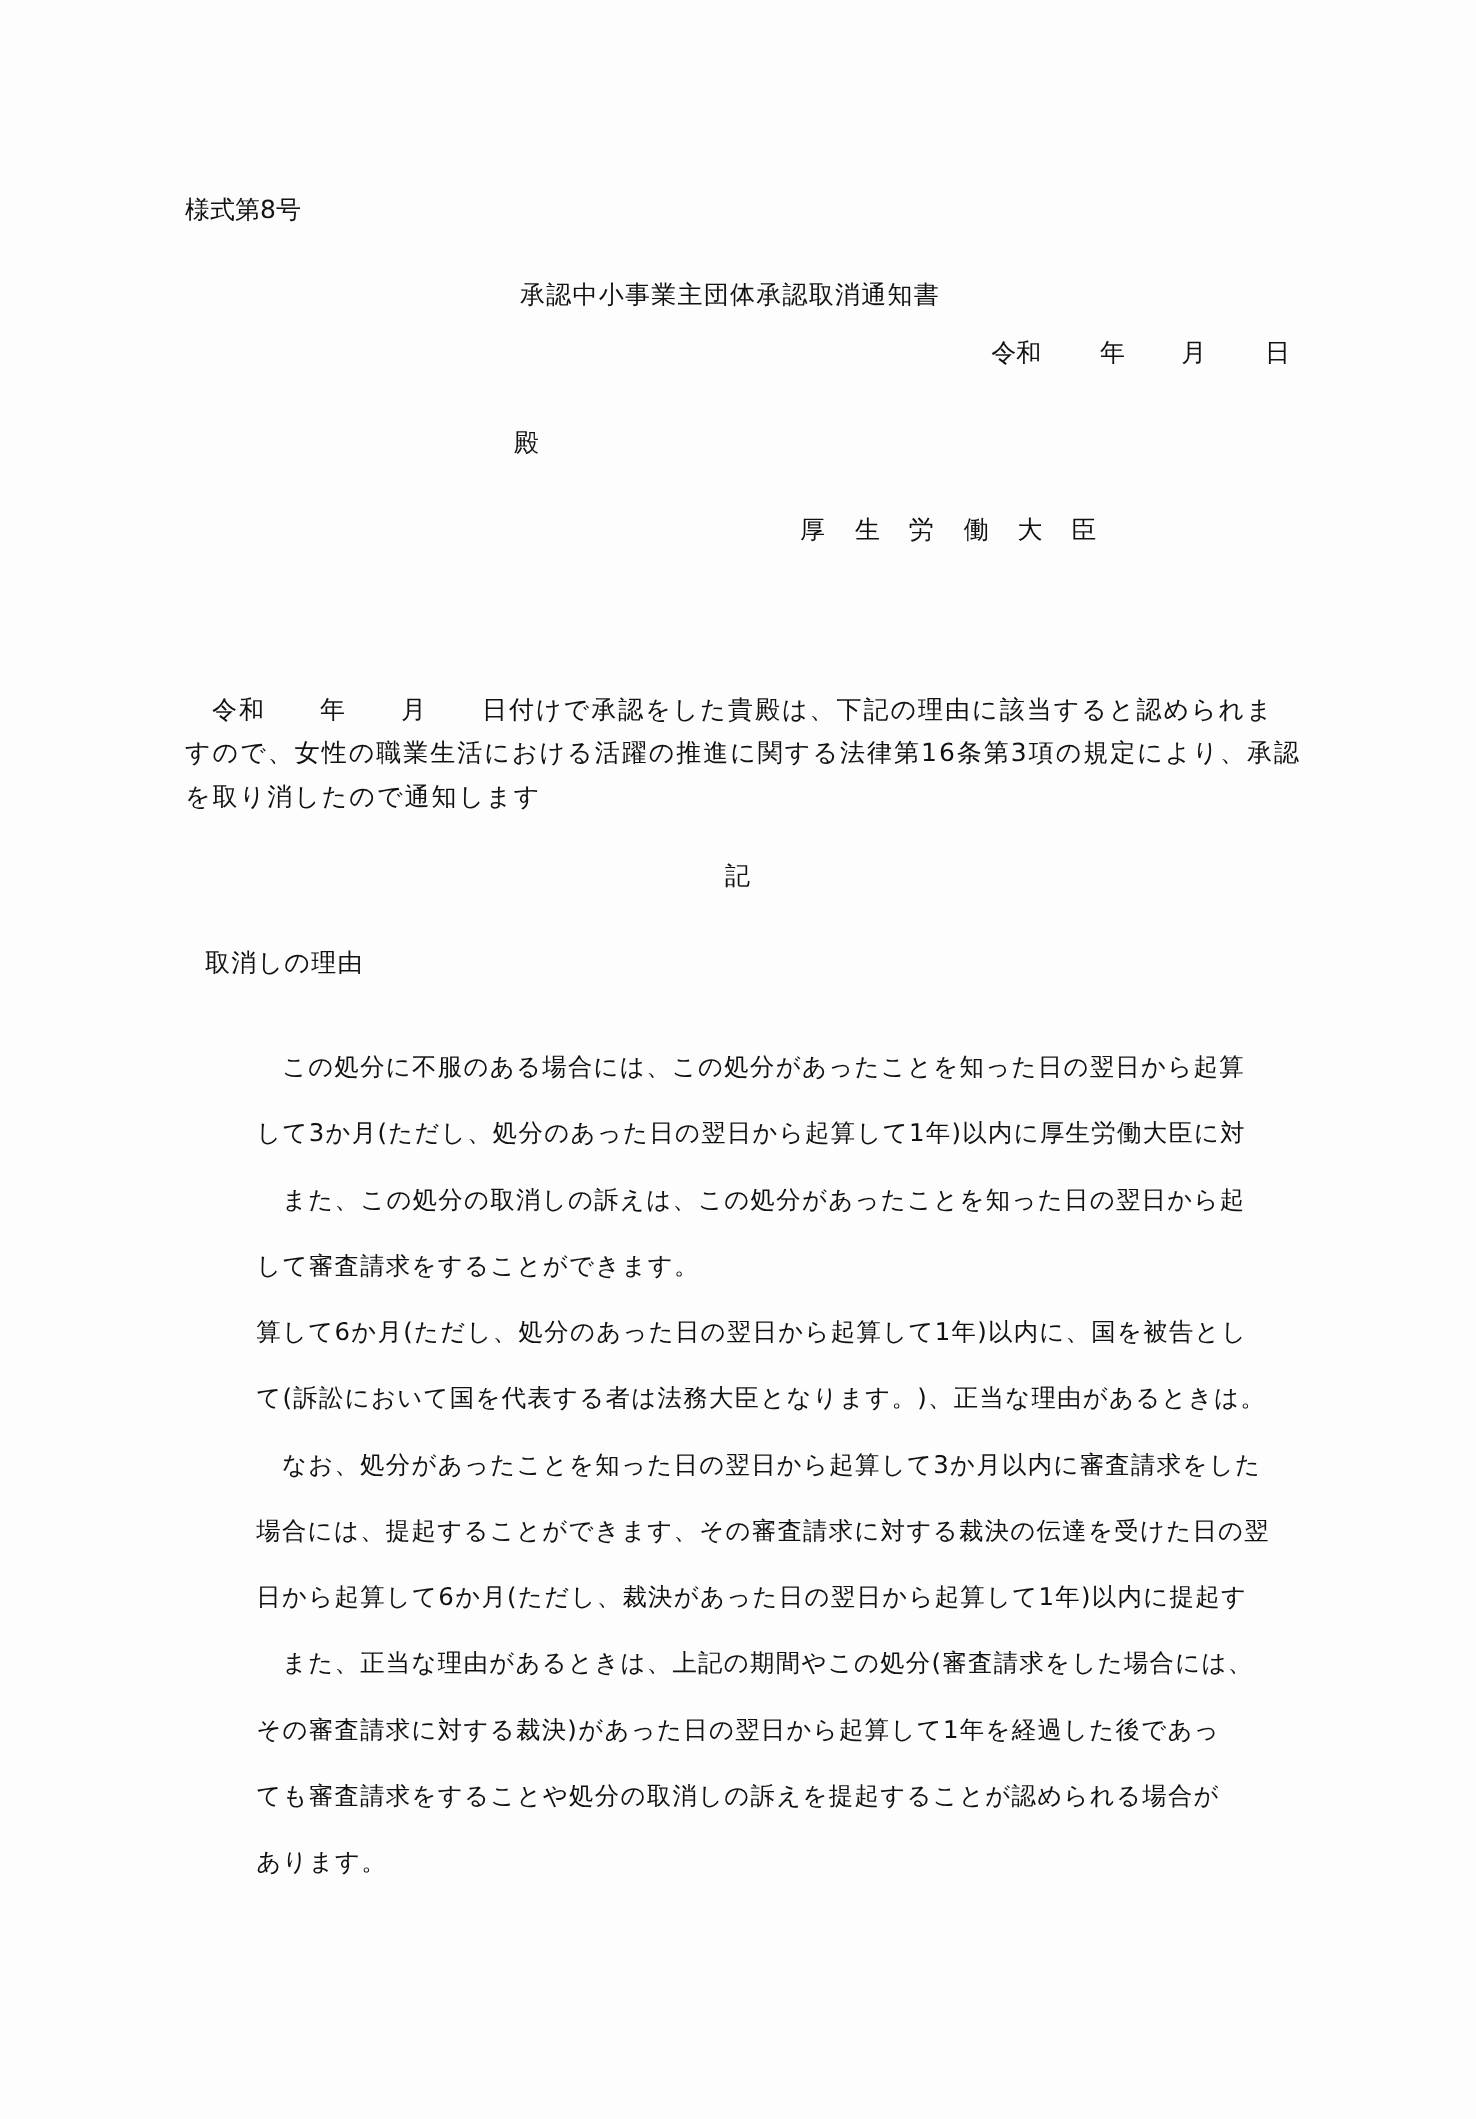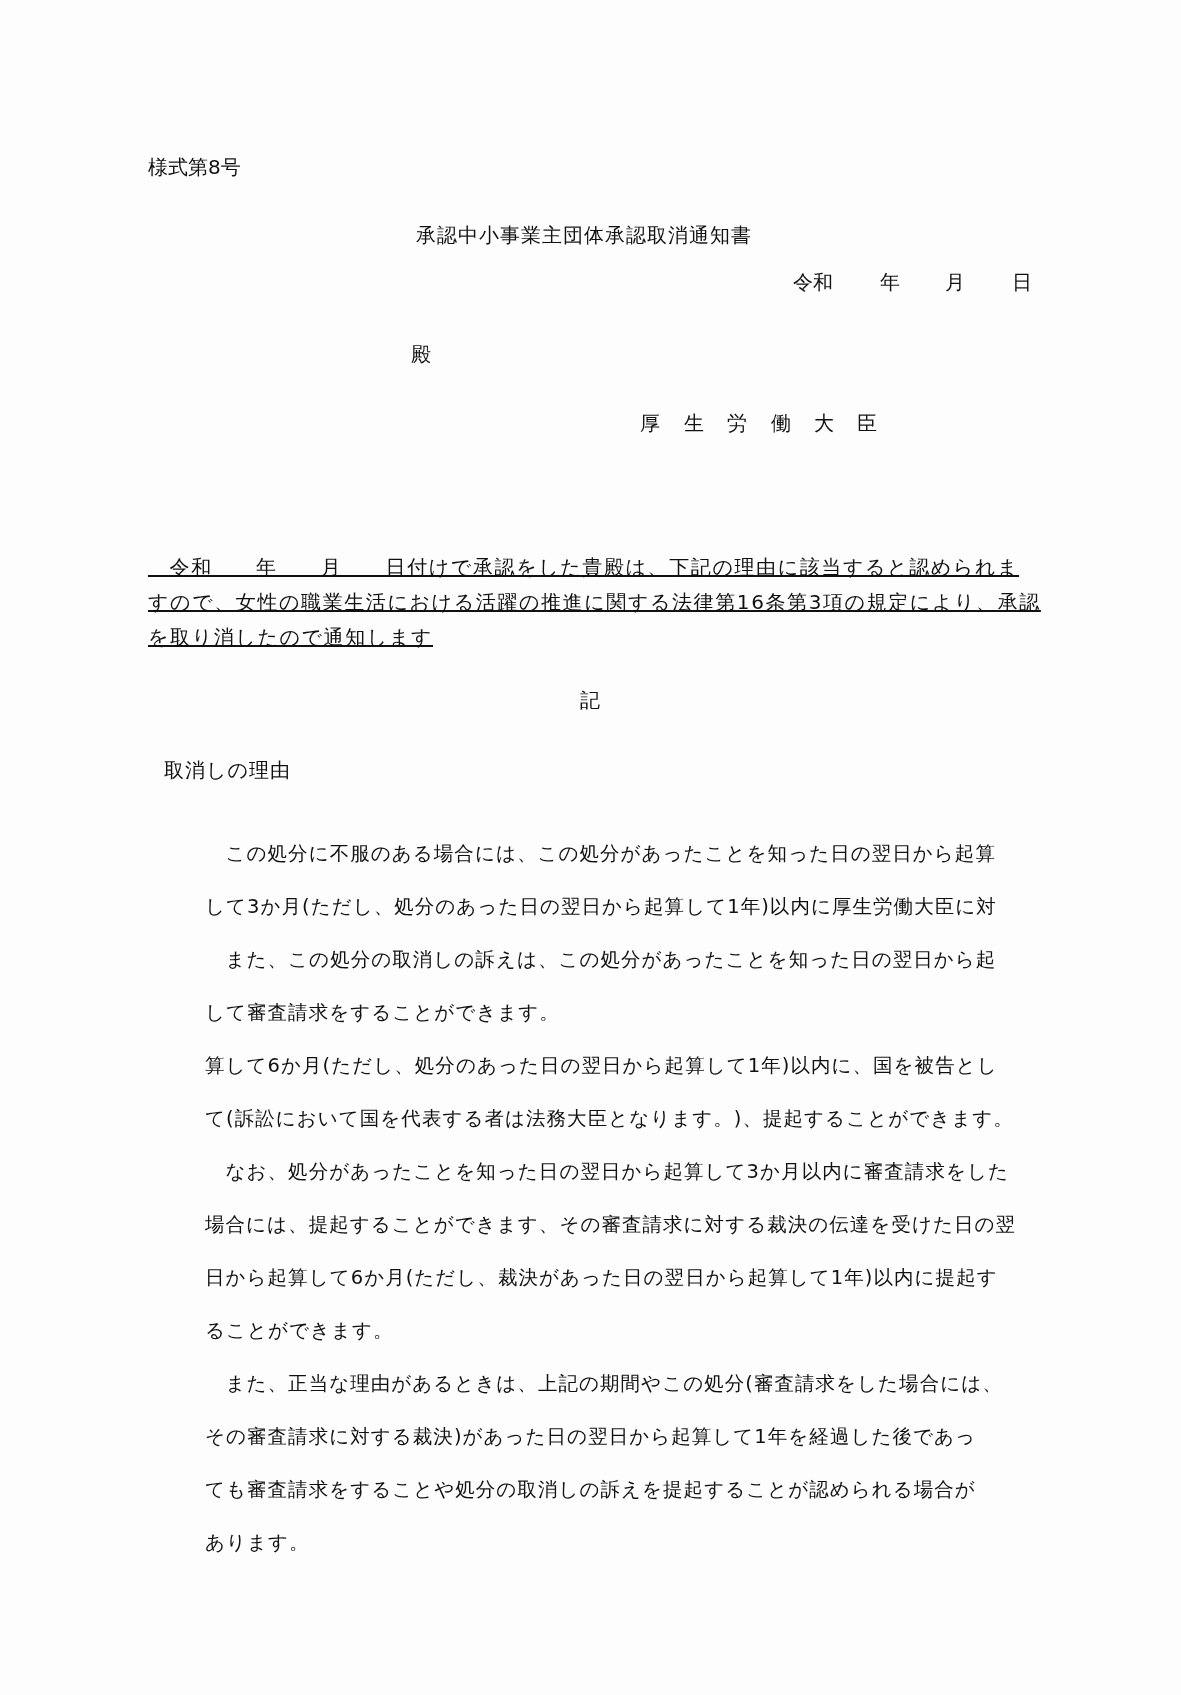--- a/index.html
+++ b/index.html
@@ -9,21 +9,21 @@
     color: #111; font-size: 20px;
   }
   .abs { position: absolute; white-space: nowrap; line-height: 1; }
   .form-no { left: 148px; top: 157px; text-align: center; }
   .title { left: 416px; top: 225px; letter-spacing: 1px; }
   .date { top: 272px; }
   .date span { position: absolute; }
   .addressee { left: 411px; top: 344px; }
   .sender { top: 413px; }
   .sender span { position: absolute; }
-  .body-para { position: absolute; left: 148px; top: 550px; width: 885px; line-height: 35px; letter-spacing: 1.6px; white-space: normal; text-decoration: underline; }
+  .body-para { position: absolute; left: 148px; top: 550px; width: 885px; line-height: 35px; letter-spacing: 1.6px; white-space: normal; }
   .body-line { display: block; white-space: nowrap; }
   .ki { left: 580px; top: 690px; }
   .reason-label { left: 148px; top: 760px; letter-spacing: 1px; margin-left: 16px; }
   .appeal { position: absolute; left: 205px; top: 815px; width: 830px; line-height: 29px; letter-spacing: 1.05px; font-size: 19.5px; }
   .appeal span { display: block; white-space: nowrap; margin-top: 24px; }
 </style>
 </head>
 <body>
 
 <div class="abs form-no">様式第8号</div>
@@ -57,22 +57,21 @@
 <div class="abs ki">記</div>
 
 <div class="abs reason-label">取消しの理由</div>
 
 <div class="appeal">
   <span>　この処分に不服のある場合には、この処分があったことを知った日の翌日から起算</span>
   <span>して3か月(ただし、処分のあった日の翌日から起算して1年)以内に厚生労働大臣に対</span>
   <span>　また、この処分の取消しの訴えは、この処分があったことを知った日の翌日から起</span>
   <span>して審査請求をすることができます。</span>
   <span>算して6か月(ただし、処分のあった日の翌日から起算して1年)以内に、国を被告とし</span>
-  <span>て(訴訟において国を代表する者は法務大臣となります。)、提起することができます。</span>
+  <span>て(訴訟において国を代表する者は法務大臣となります。)、正当な理由があるときは。</span>
   <span>　なお、処分があったことを知った日の翌日から起算して3か月以内に審査請求をした</span>
   <span>場合には、提起することができます、その審査請求に対する裁決の伝達を受けた日の翌</span>
   <span>日から起算して6か月(ただし、裁決があった日の翌日から起算して1年)以内に提起す</span>
-  <span>ることができます。</span>
   <span>　また、正当な理由があるときは、上記の期間やこの処分(審査請求をした場合には、</span>
   <span>その審査請求に対する裁決)があった日の翌日から起算して1年を経過した後であっ</span>
   <span>ても審査請求をすることや処分の取消しの訴えを提起することが認められる場合が</span>
   <span>あります。</span>
 </div>
 
 </body></html>

